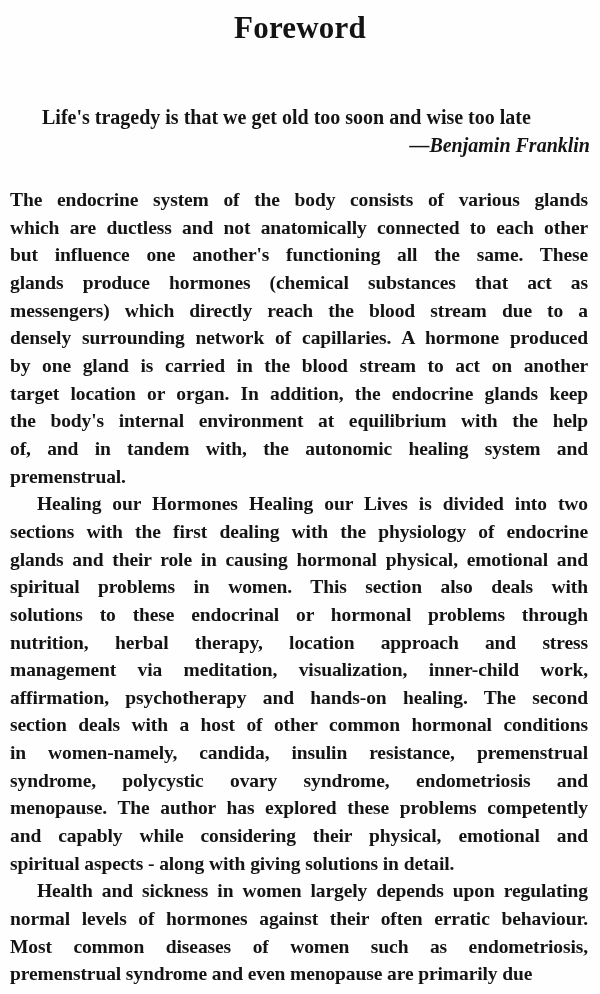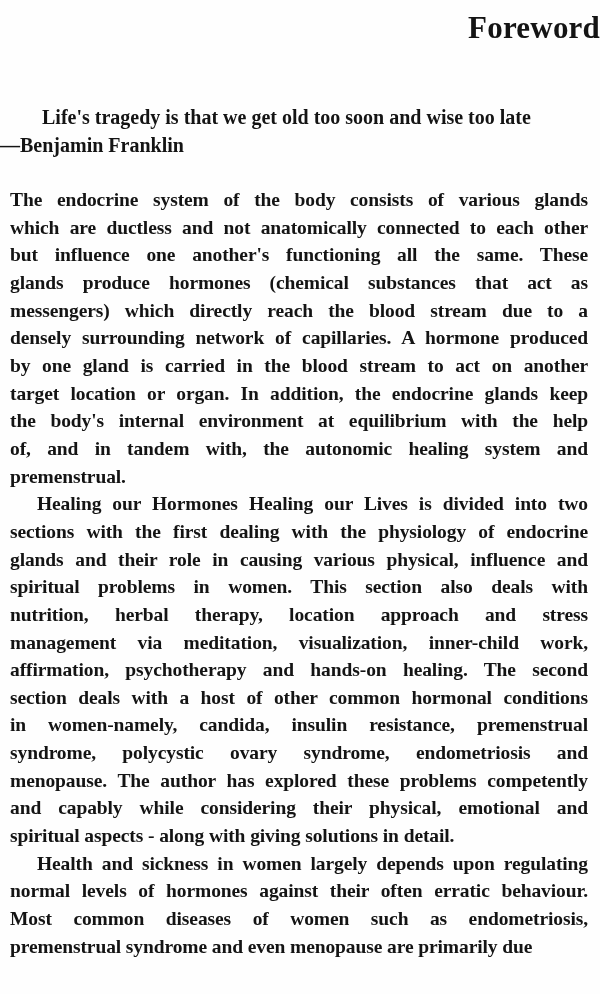--- a/index.html
+++ b/index.html
@@ -17,36 +17,37 @@
     font-weight: 700;
     overflow: hidden;
     box-sizing: border-box;
   }
   .title {
     margin: 0;
     padding-top: 9px;
     font-size: 31px;
     line-height: 37px;
     font-weight: 700;
-    text-align: right;
+    text-align: center;
     letter-spacing: 0.2px;
   }
   .epigraph {
     margin-top: 57px;
     font-size: 20px;
     line-height: 28px;
   }
   .epigraph .quote {
     padding-left: 42px;
     padding-right: 24px;
     white-space: nowrap;
   }
   .epigraph .attribution {
-    text-align: left;
-    padding-right: 18px;
+    font-style: italic;
+    text-align: right;
+    padding-right: 10px;
   }
   .body-text {
     margin-top: 27px;
     padding: 0 12px 0 10px;
     font-size: 19.5px;
     line-height: 27.65px;
     letter-spacing: -0.1px;
   }
   .para { margin: 0; }
   .line {
@@ -81,22 +82,23 @@
         <div class="line">densely surrounding network of capillaries. A hormone produced</div>
         <div class="line">by one gland is carried in the blood stream to act on another</div>
         <div class="line">target location or organ. In addition, the endocrine glands keep</div>
         <div class="line">the body's internal environment at equilibrium with the help</div>
         <div class="line">of, and in tandem with, the autonomic healing system and</div>
         <div class="line last">premenstrual.</div>
       </div>
       <div class="para">
         <div class="line first-indent">Healing our Hormones Healing our Lives is divided into two</div>
         <div class="line">sections with the first dealing with the physiology of endocrine</div>
-        <div class="line">glands and their role in causing various physical, influence and</div>
+        <div class="line">glands and their role in causing hormonal physical, emotional and</div>
         <div class="line">spiritual problems in women. This section also deals with</div>
+        <div class="line">solutions to these endocrinal or hormonal problems through</div>
         <div class="line">nutrition, herbal therapy, location approach and stress</div>
         <div class="line">management via meditation, visualization, inner-child work,</div>
         <div class="line">affirmation, psychotherapy and hands-on healing. The second</div>
         <div class="line">section deals with a host of other common hormonal conditions</div>
         <div class="line">in women-namely, candida, insulin resistance, premenstrual</div>
         <div class="line">syndrome, polycystic ovary syndrome, endometriosis and</div>
         <div class="line">menopause. The author has explored these problems competently</div>
         <div class="line">and capably while considering their physical, emotional and</div>
         <div class="line last">spiritual aspects - along with giving solutions in detail.</div>
       </div>

